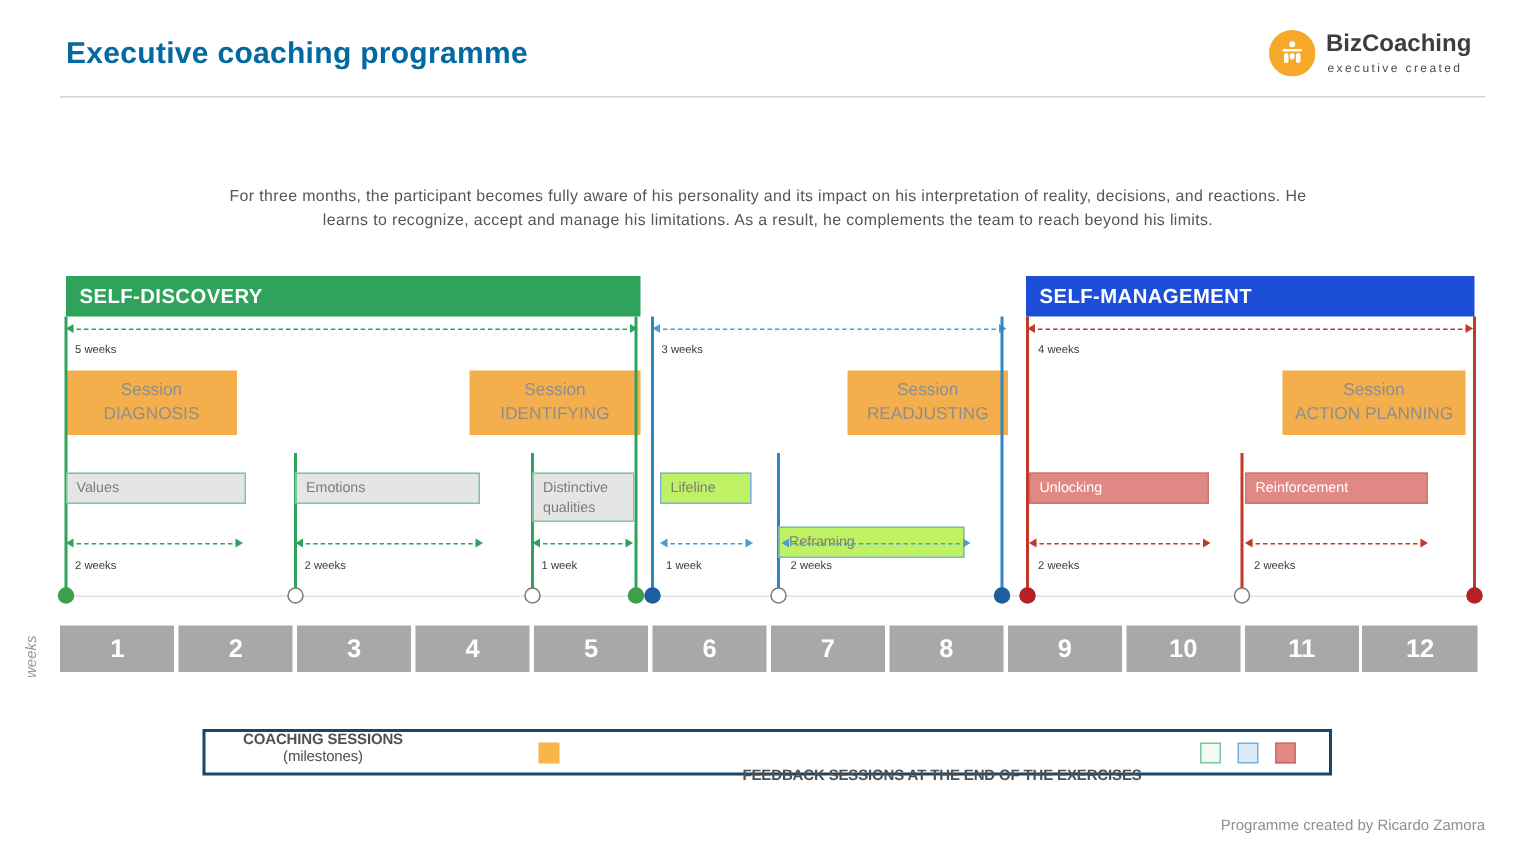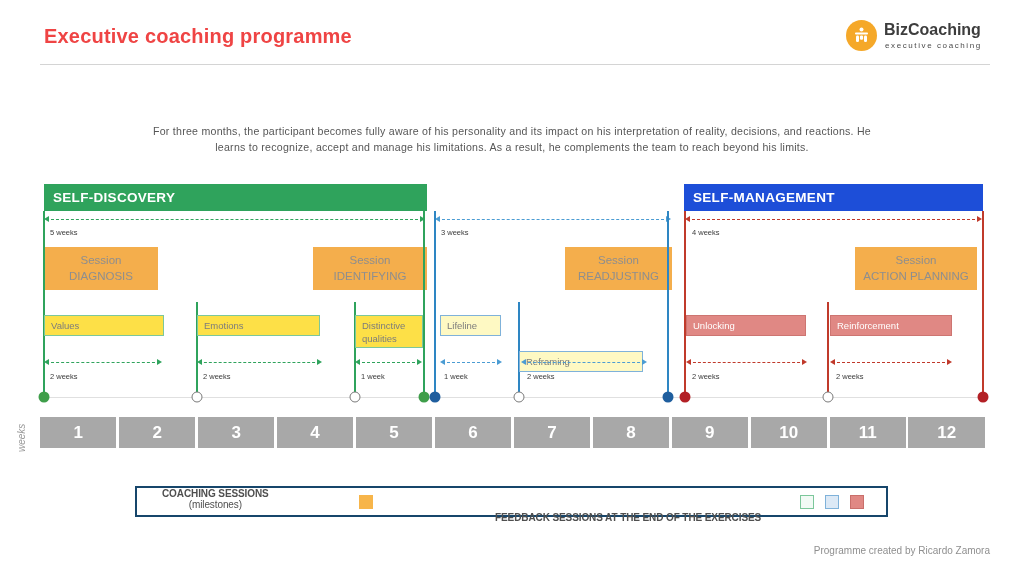--- a/index.html
+++ b/index.html
@@ -1,21 +1,21 @@
 <!DOCTYPE html>
 <html><head>
 <meta charset="utf-8">
 <style>
   html,body{margin:0;padding:0;background:#fff;}
   .slide{position:relative;width:1024px;height:576px;background:#fff;overflow:hidden;
          font-family:"Liberation Sans", sans-serif;}
   .abs{position:absolute;}
 
   
-  .title{left:44px;top:25px;font-size:20px;font-weight:bold;color:#ef4444;letter-spacing:.2px;}
+  .title{left:44px;top:25px;font-size:20px;font-weight:bold;color:#0369a1;letter-spacing:.2px;}
   .divider{left:40px;top:64px;width:950px;height:1px;background:#d4d4d4;}
   .logo-icon{left:846px;top:20px;width:31px;height:31px;}
   .brand{left:884px;top:21px;font-size:16px;font-weight:bold;color:#3d3d3d;}
   .brand-tag{left:885px;top:41px;font-size:8px;letter-spacing:1.6px;color:#4a4a4a;}
 
   .subtitle{left:0;top:84px;width:1024px;text-align:center;font-size:20px;color:#7d6ec6;}
   .desc{left:40px;top:124px;width:944px;text-align:center;font-size:10.6px;line-height:15.5px;
         color:#565656;letter-spacing:.25px;}
 
   
@@ -33,22 +33,22 @@
 
   .dur{font-size:7.5px;color:#3a3a3a;}
 
   
   .sess{top:247px;height:43px;box-sizing:border-box;background:#f4ae4c;color:#8e8e8e;
         text-align:center;font-size:11.5px;line-height:15.5px;padding-top:6px;}
   .sess span{display:block;}
 
   
   .ex{top:315px;height:21px;box-sizing:border-box;font-size:9.5px;color:#7c7c7c;
-      line-height:19px;padding:0 6px;background:#fde047;border:1px solid #7cc79b;overflow:hidden;}
-  .ex.blue{background:#fef9c3;border-color:#7fb2da;}
+      line-height:19px;padding:0 6px;background:#e5e5e5;border:1px solid #7cc79b;overflow:hidden;}
+  .ex.blue{background:#bef264;border-color:#7fb2da;}
   .ex.red{background:#e08884;border-color:#cd7571;color:#fff;}
   .ex.tall{height:33px;line-height:12.5px;padding-top:4px;white-space:normal;}
 
   
   .vline{width:2px;}
   .vg{background:#2fa35c;} .vb{background:#2e86c3;} .vr{background:#c03a2b;}
   .timeline{left:40px;top:397px;width:945px;height:1px;background:#e0e0e0;}
   .dot{width:11px;height:11px;border-radius:50%;top:397px;transform:translate(-50%,-50%);}
   .dot.open{background:#fff;border:1.5px solid #7a7a7a;width:9px;height:9px;}
   .dg{background:#3f9e4a;} .db{background:#1f5e9e;} .dr{background:#b32025;}
@@ -87,21 +87,21 @@
       <g fill="#fff">
         <circle cx="15.5" cy="9.5" r="2"></circle>
         <rect x="9" y="12.6" width="13" height="1.8" rx="0.9"></rect>
         <rect x="10" y="15.5" width="3" height="6.5" rx="1.2"></rect>
         <rect x="18" y="15.5" width="3" height="6.5" rx="1.2"></rect>
         <rect x="13.9" y="15.5" width="3.2" height="4.2" rx="1.2"></rect>
       </g>
     </svg>
   </div>
   <div class="abs brand">BizCoaching</div>
-  <div class="abs brand-tag">executive coaching</div>
+  <div class="abs brand-tag">executive created</div>
 
   <div class="abs desc">
     <span style="display:block;">For three months, the participant becomes fully aware of his personality and its impact on his interpretation of reality, decisions, and reactions. He</span>
     <span style="display:block;">learns to recognize, accept and manage his limitations. As a result, he complements the team to reach beyond his limits.</span>
   </div>
 
   <div class="abs phase-h bg-green" style="left:44px;width:383px;">SELF-DISCOVERY</div>
   <div class="abs phase-h bg-red" style="left:684px;width:299px;">SELF-MANAGEMENT</div>
 
   <div class="abs harrow c-green" style="left:46px;top:219px;width:377px;"></div>

